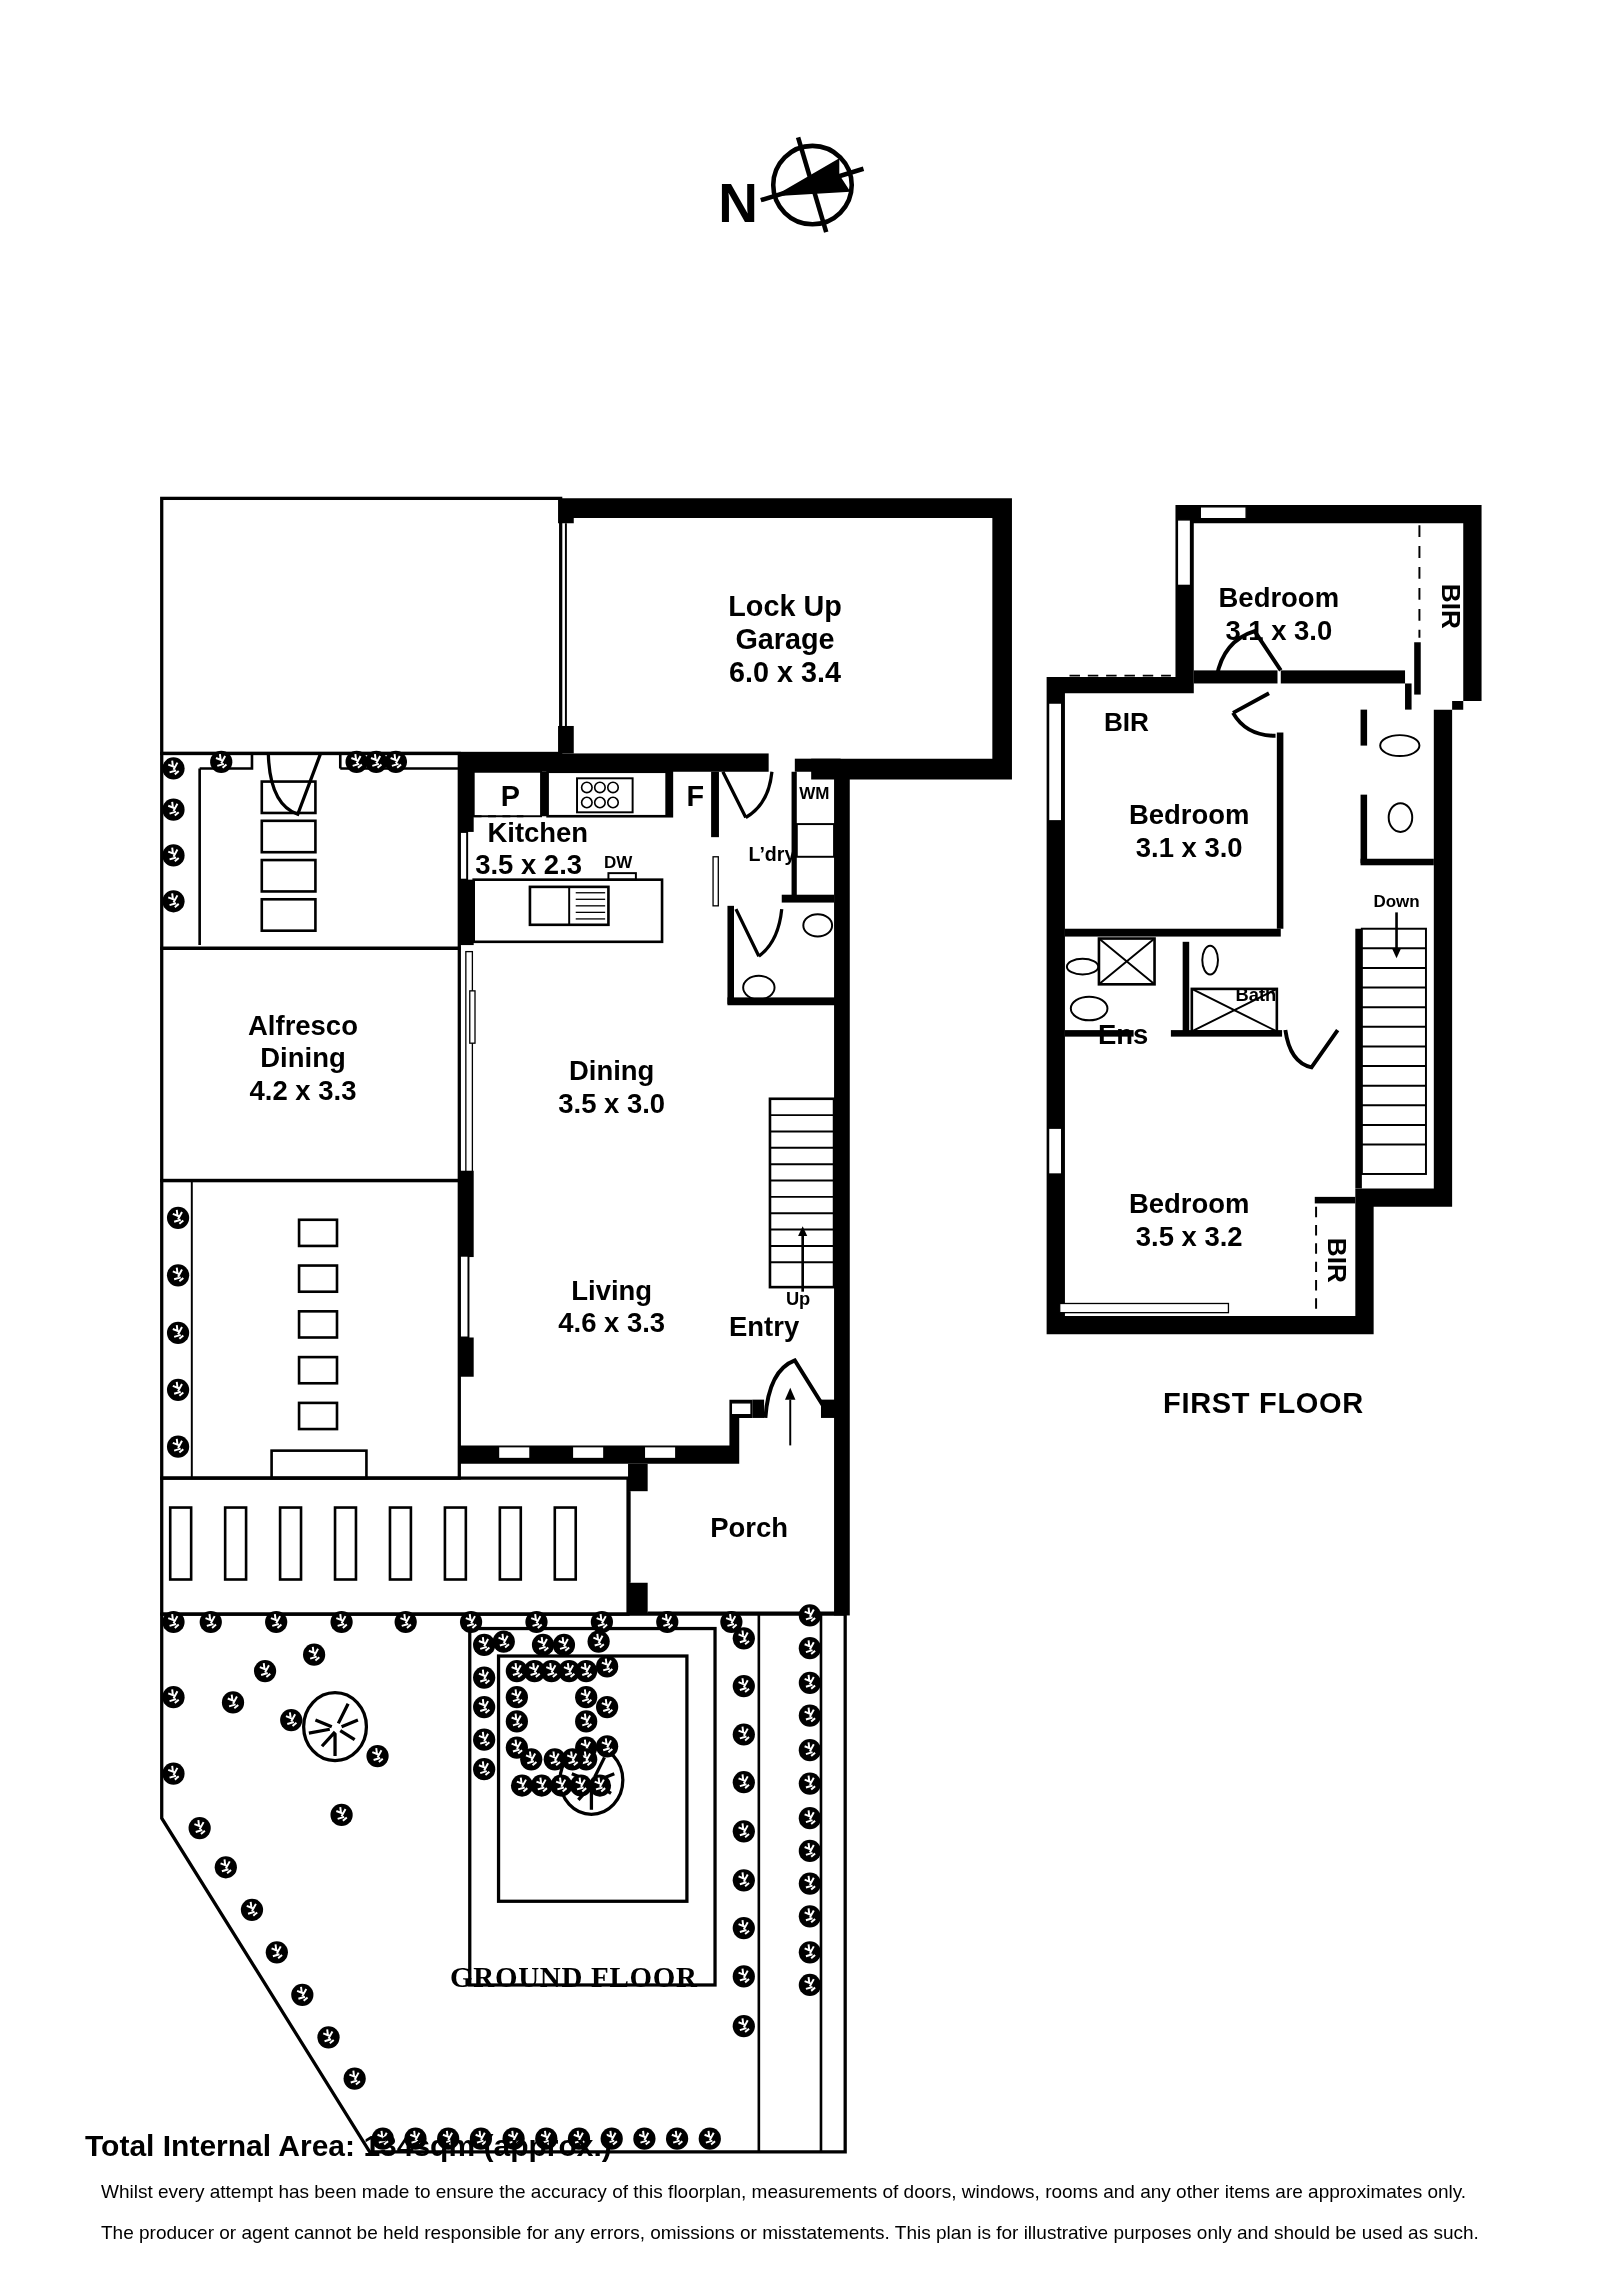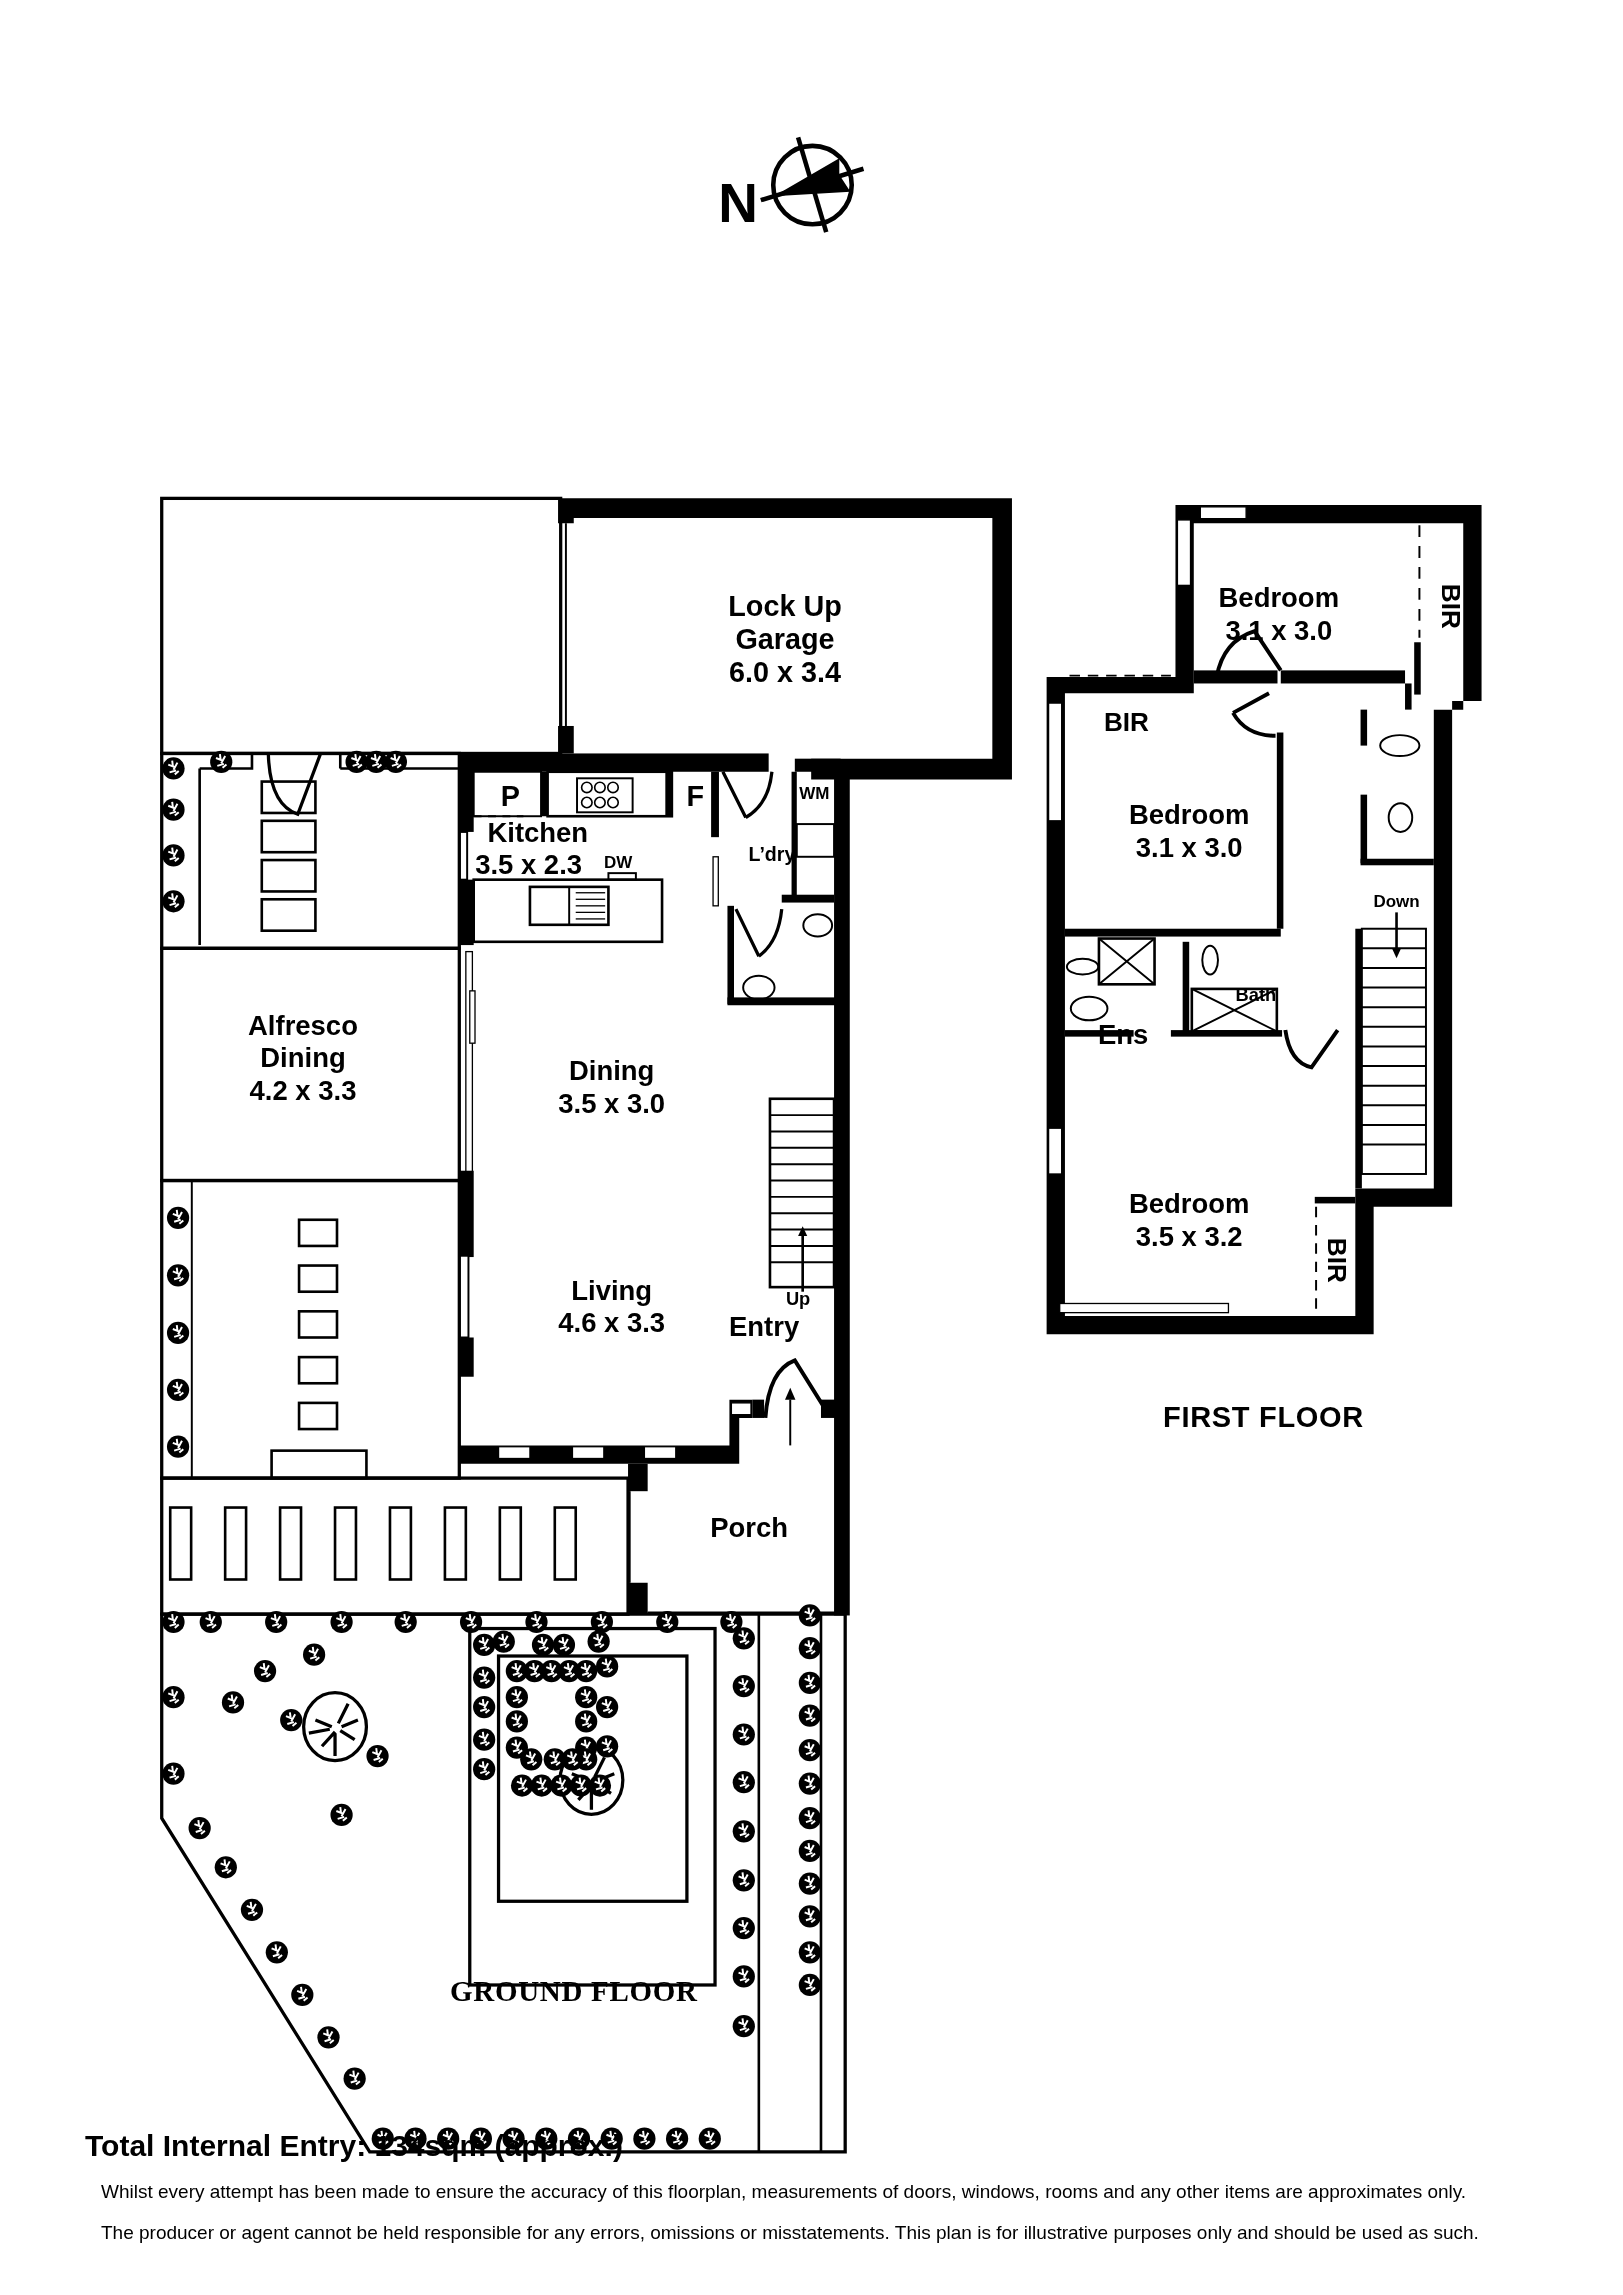--- a/index.html
+++ b/index.html
@@ -1,20 +1,20 @@
 <!DOCTYPE html>
 <html style="font-size:10.5px"><head>
 <meta charset="utf-8">
 <style>
   html, body { margin: 0; padding: 0; background: #ffffff; }
   body { width: 1623px; height: 2295px; position: relative; overflow: hidden;
          font-family: "Liberation Sans", "DejaVu Sans", sans-serif; color: #000; }
   svg.plan { position: absolute; left: 0; top: 0; }
   .lbl { font-family: "Liberation Sans", "DejaVu Sans", sans-serif; font-weight: bold; fill: #000; }
-  .floor-title { position: absolute; font-weight: bold; font-size: 29px; letter-spacing: 0.7px; margin-top: 14px; }
+  .floor-title { position: absolute; font-weight: bold; font-size: 29px; letter-spacing: 0.7px; }
   .footer { position: absolute; left: 85px; top: 2129px; width: 1505px; }
   .total-area { font-weight: bold; font-size: 30px; margin: 0 0 15.7px 0; }
   .disclaimer { font-size: 19px; line-height: 25px; margin: 16px; }
 </style>
 </head>
 <body>
 
 <svg class="plan" width="1623" height="2295" viewBox="0 0 2481 3509" xmlns="http://www.w3.org/2000/svg">
   <defs>
     <g id="shrub">
@@ -388,17 +388,17 @@
     <text class="lbl" x="1818" y="1855" font-size="42">Bedroom</text>
     <text class="lbl" x="1818" y="1905" font-size="42">3.5 x 3.2</text>
     <text class="lbl" x="0" y="0" font-size="40" transform="translate(2030,1927) rotate(90)">BIR</text>
   </g>
 </svg>
 
 <div class="floor-title" style="left:450px; top:1961px;font-family:Liberation Serif, serif;">GROUND FLOOR</div>
 <div class="floor-title" style="left:1163px; top:1387px;">FIRST FLOOR</div>
 
 <div class="footer">
-  <p class="total-area">Total Internal Entry: 134sqm (approx.)</p>
+  <p class="total-area">Total Internal Area: 134sqm (approx.)</p>
   <p class="disclaimer">Whilst every attempt has been made to ensure the accuracy of this floorplan, measurements of doors, windows, rooms and any other items are approximates only.</p>
   <p class="disclaimer">The producer or agent cannot be held responsible for any errors, omissions or misstatements. This plan is for illustrative purposes only and should be used as such.</p>
 </div>
 
 
 </body></html>

